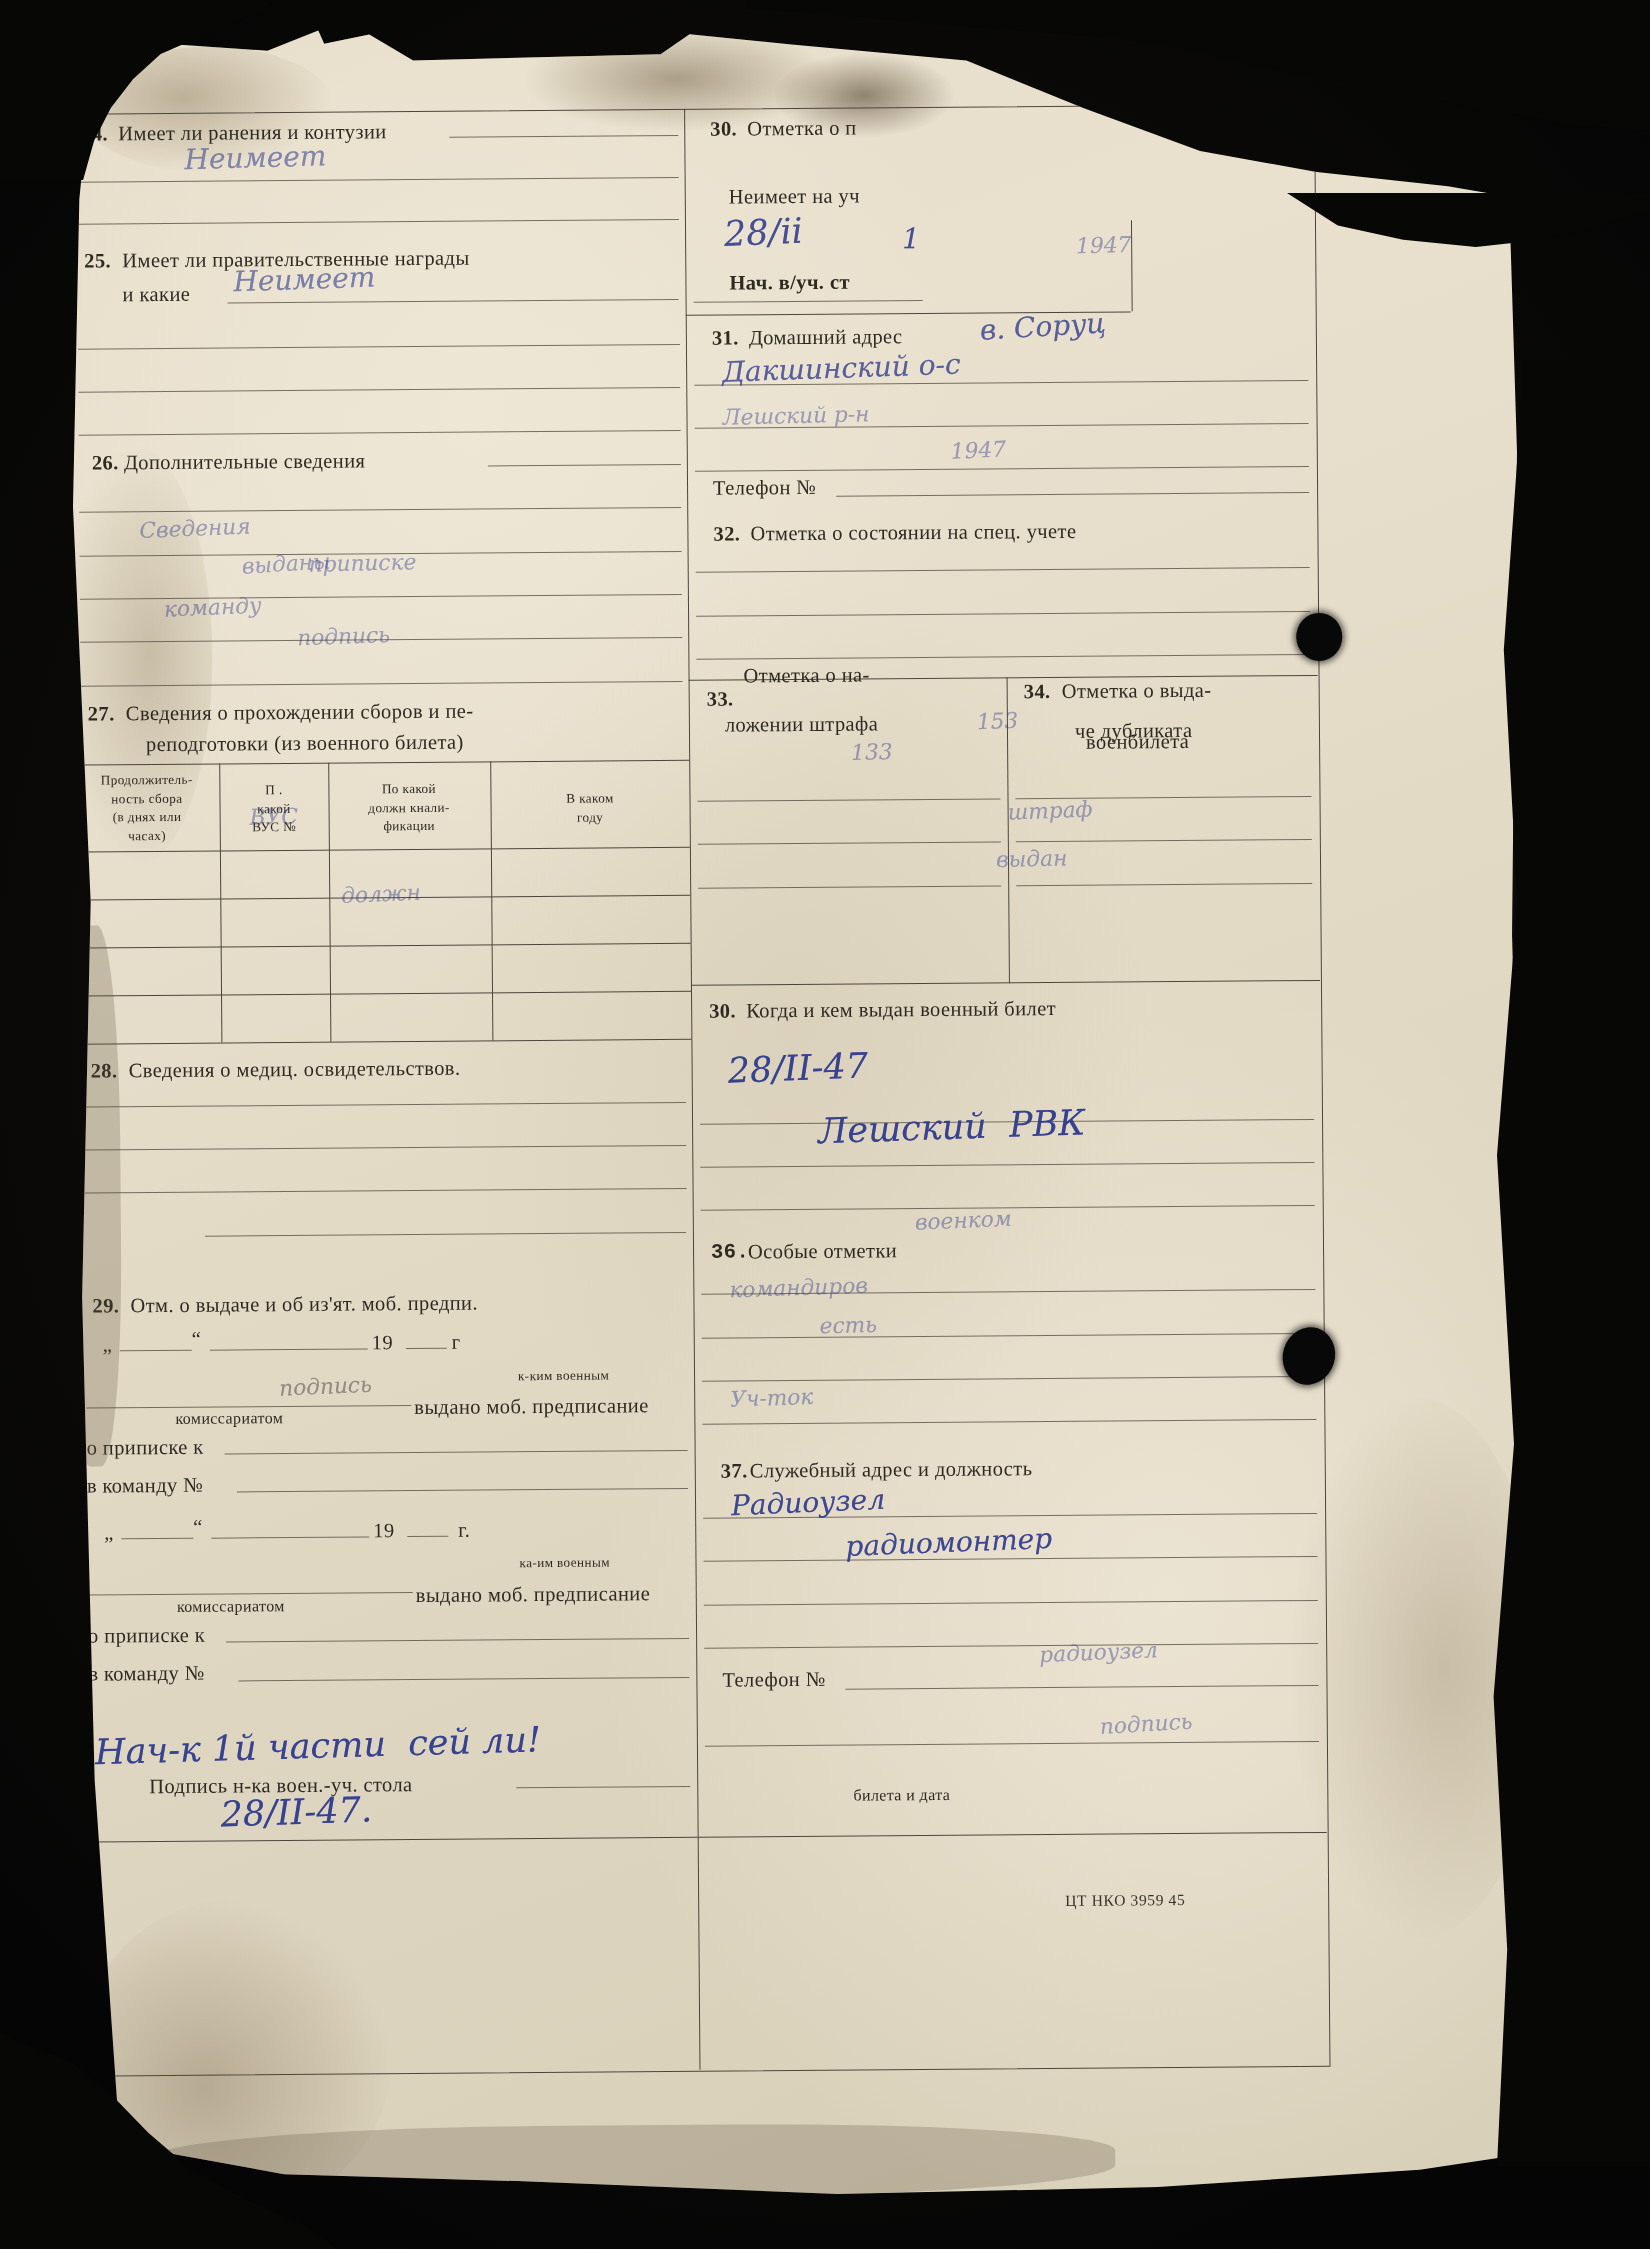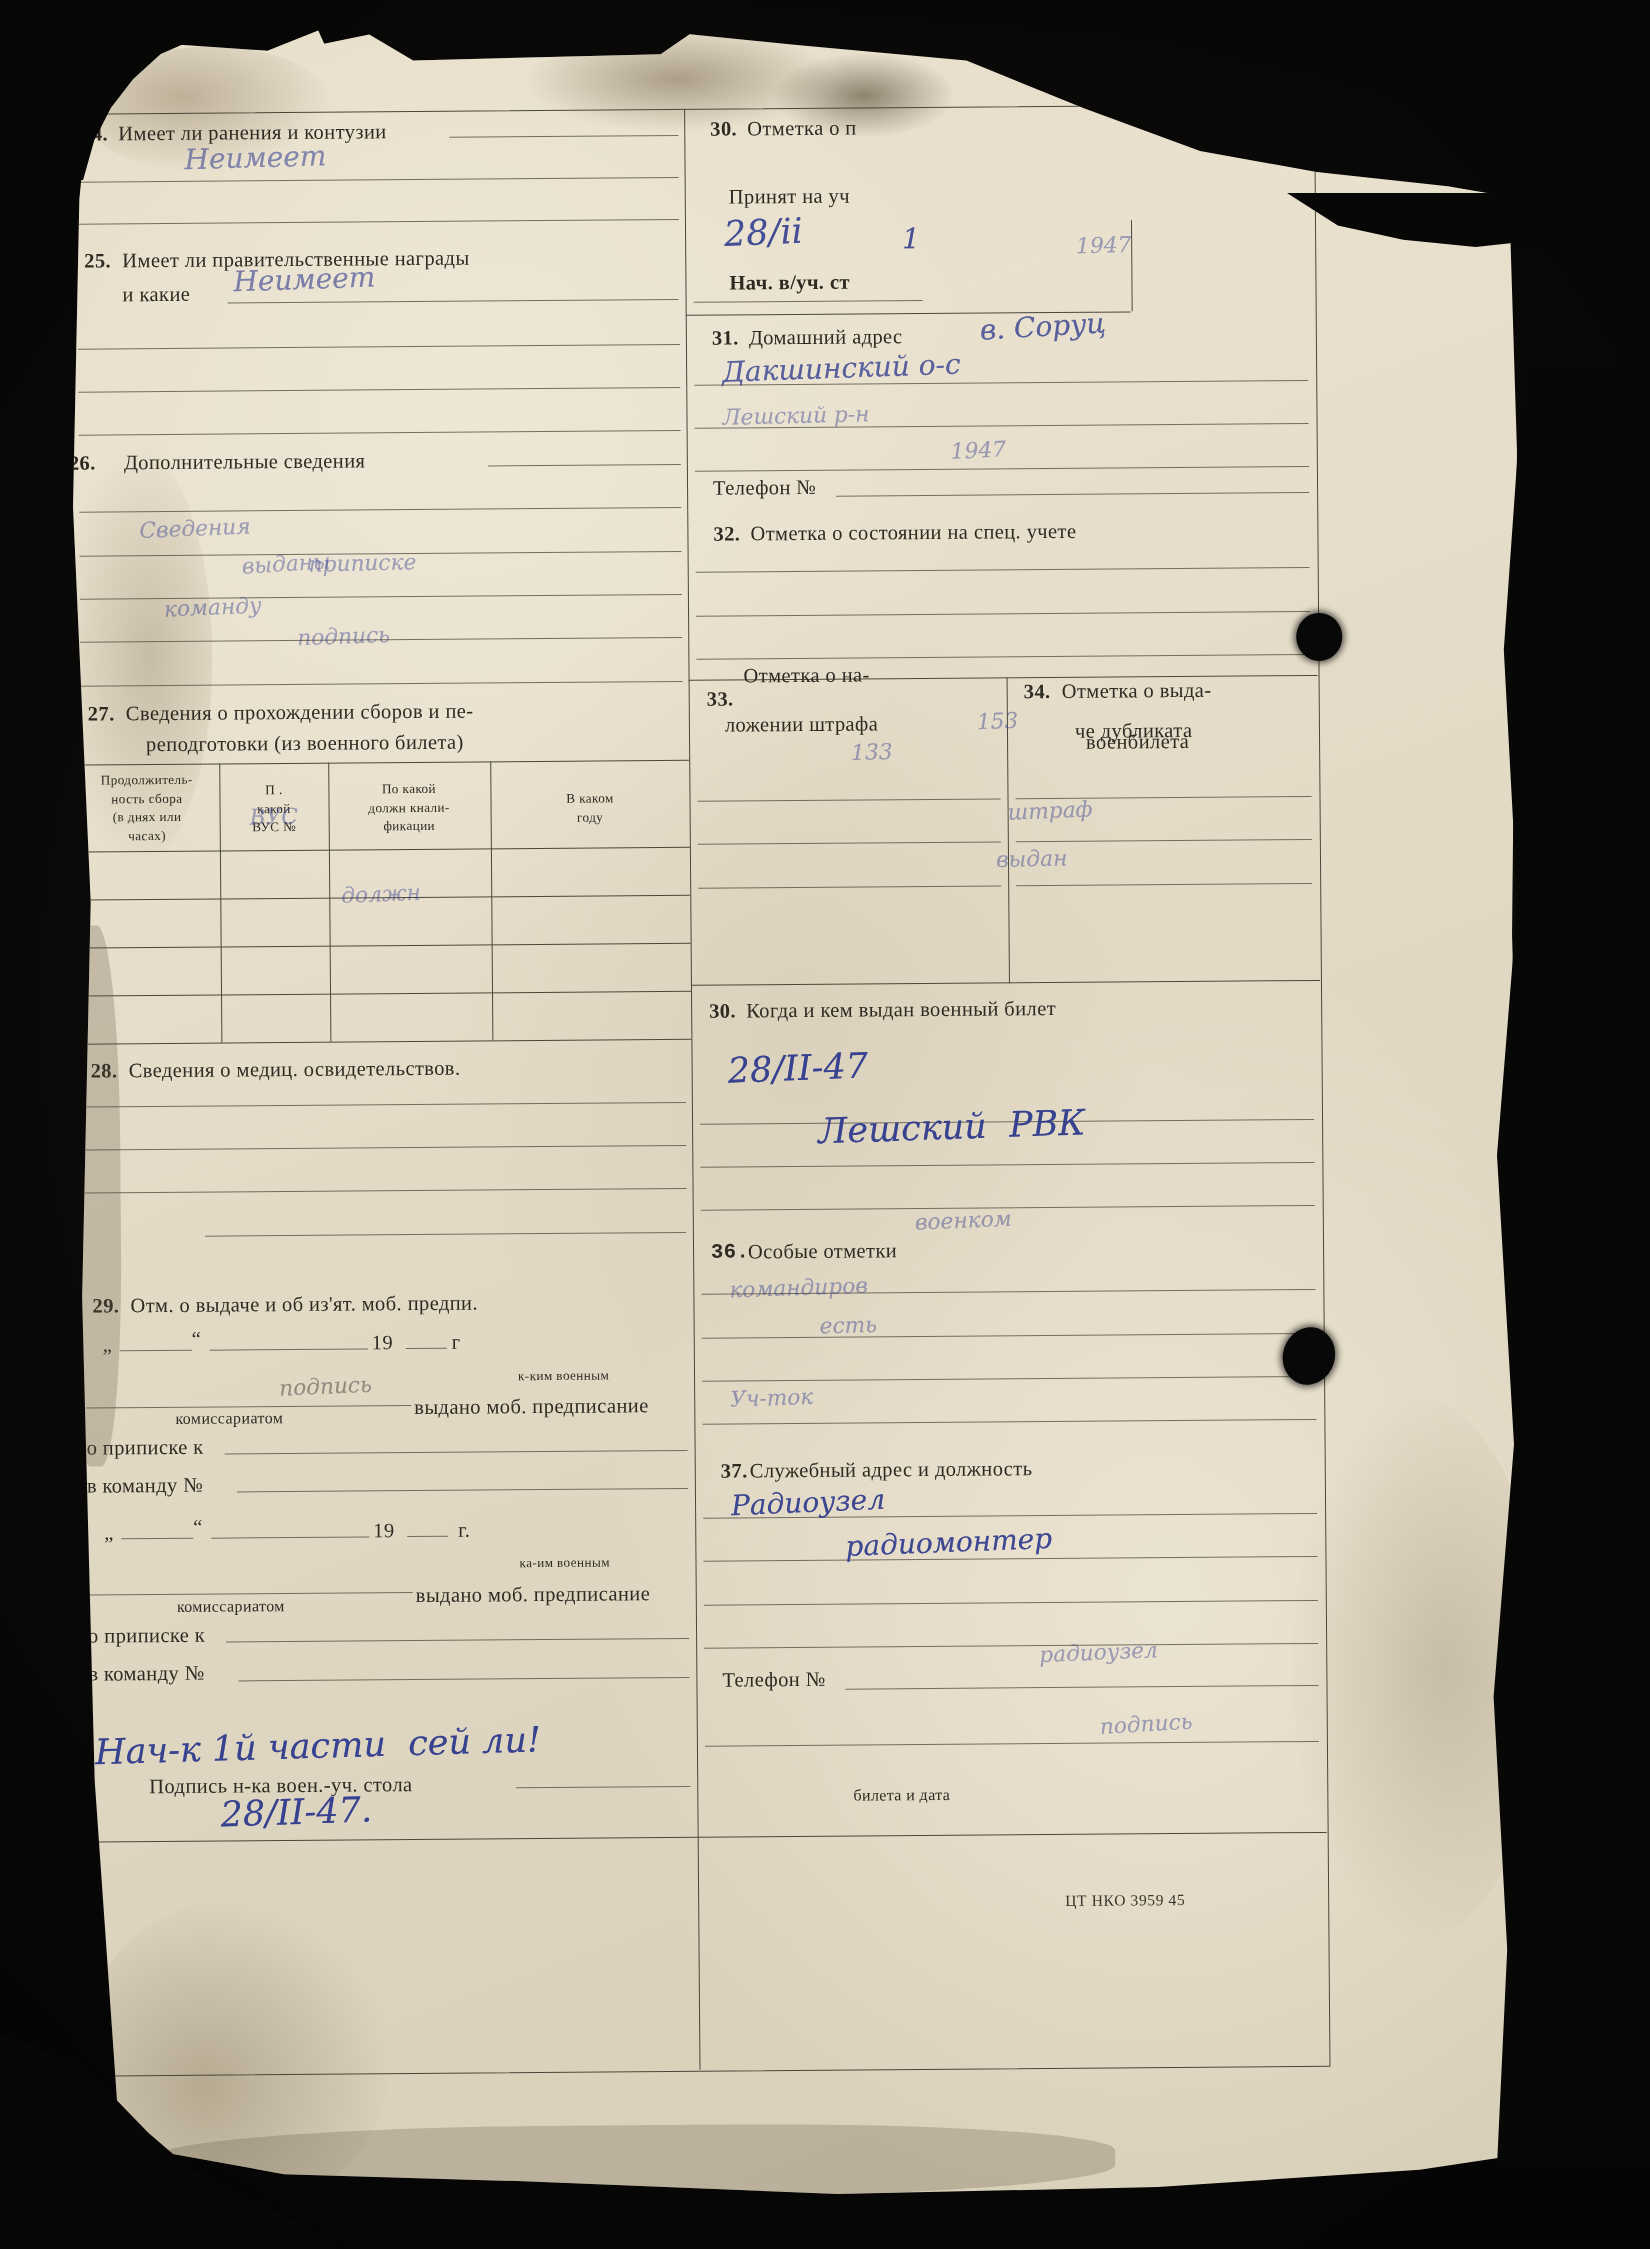--- a/index.html
+++ b/index.html
@@ -163,21 +163,21 @@
     <div class="rule" style="left:12px;top:200px;width:602px;"></div>
 
     <div class="lbl b" style="left:19px;top:226px;">25.</div>
     <div class="lbl" style="left:57px;top:226px;">Имеет ли правительственные награды</div>
     <div class="lbl" style="left:57px;top:260px;">и какие</div>
     <div class="rule" style="left:162px;top:280px;width:451px;"></div>
     <div class="rule" style="left:12px;top:325px;width:602px;"></div>
     <div class="rule" style="left:12px;top:368px;width:602px;"></div>
     <div class="rule" style="left:12px;top:411px;width:602px;"></div>
 
-    <div class="lbl b" style="left:2px;top:428px;">26.</div>
+    <div class="lbl b" style="left:25px;top:428px;">26.</div>
     <div class="lbl" style="left:57px;top:428px;">Дополнительные сведения</div>
     <div class="rule" style="left:421px;top:445px;width:193px;"></div>
     <div class="rule" style="left:12px;top:488px;width:602px;"></div>
     <div class="rule" style="left:12px;top:532px;width:602px;"></div>
     <div class="rule" style="left:12px;top:575px;width:602px;"></div>
     <div class="rule" style="left:12px;top:618px;width:602px;"></div>
     <div class="rule" style="left:12px;top:662px;width:602px;"></div>
 
     <div class="lbl b" style="left:19px;top:679px;">27.</div>
     <div class="lbl" style="left:57px;top:679px;">Сведения о прохождении сборов и пе-</div>
@@ -247,21 +247,21 @@
     <div class="rule" style="left:150px;top:1619px;width:463px;"></div>
     <div class="lbl" style="left:12px;top:1639px;">в команду №</div>
     <div class="rule" style="left:162px;top:1658px;width:451px;"></div>
 
     <div class="lbl" style="left:72px;top:1752px;">Подпись н-ка воен.-уч. стола</div>
     <div class="rule" style="left:439px;top:1767px;width:174px;"></div>
     <div class="hline" style="left:3.6px;top:1818px;width:616px;"></div>
 
     <div class="lbl b" style="left:646px;top:99px;">30.</div>
     <div class="lbl" style="left:683px;top:99px;">Отметка о п</div>
-    <div class="lbl" style="left:664px;top:167px;">Принят на уч</div>
+    <div class="lbl" style="left:664px;top:167px;">Неимеет на уч</div>
     <div class="lbl b" style="left:664px;top:253px;">Нач. в/уч. ст</div>
     <div class="rule" style="left:628px;top:283px;width:229px;"></div>
     <div class="hline" style="left:620px;top:296px;width:445px;"></div>
     <div class="vline" style="left:1066px;top:205px;height:91px;"></div>
 
     <div class="lbl b" style="left:646px;top:308px;">31.</div>
     <div class="lbl" style="left:683px;top:308px;">Домашний адрес</div>
     <div class="rule" style="left:628px;top:366px;width:614px;"></div>
     <div class="rule" style="left:628px;top:409px;width:614px;"></div>
     <div class="rule" style="left:628px;top:452px;width:614px;"></div>

